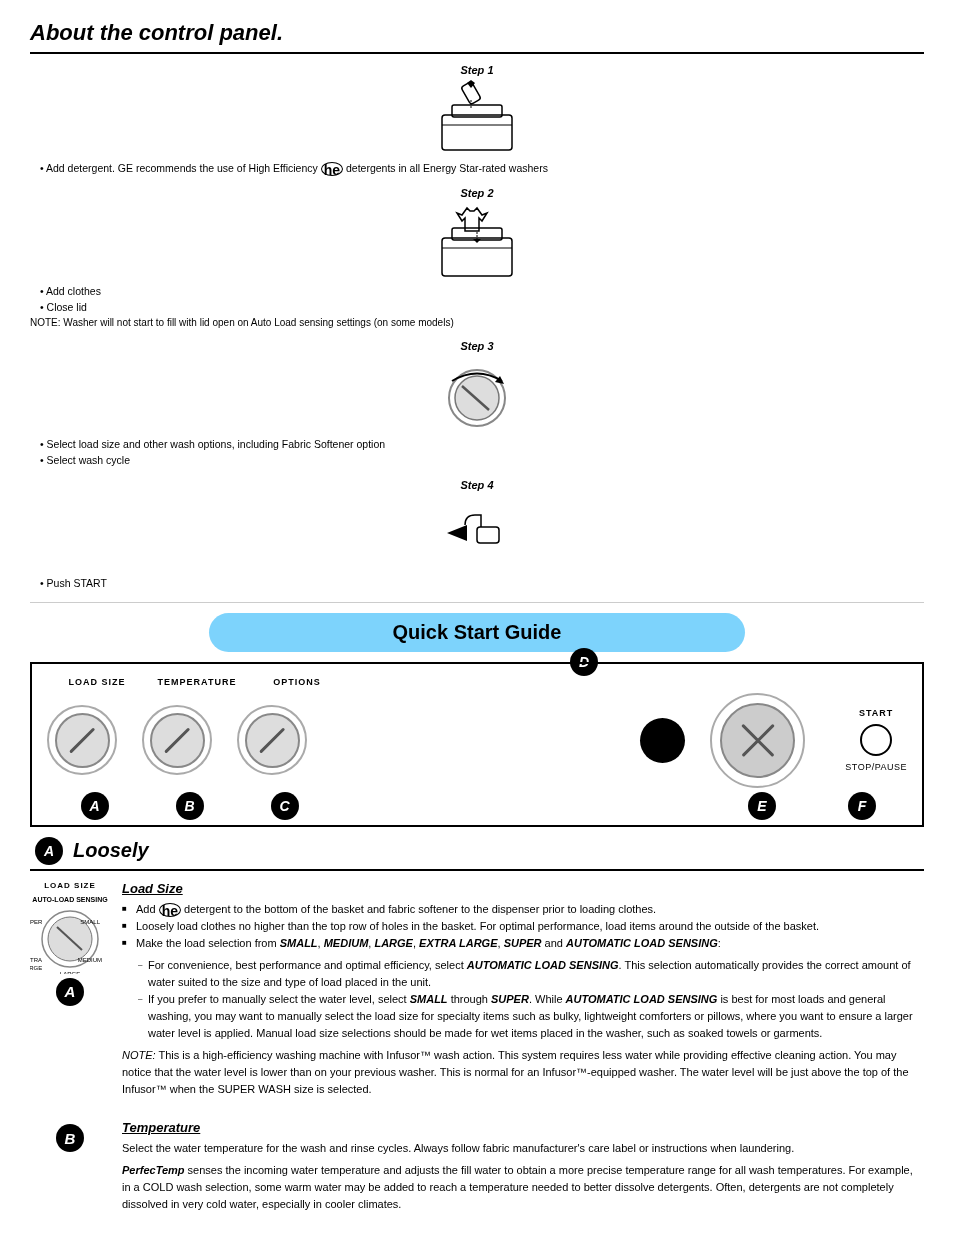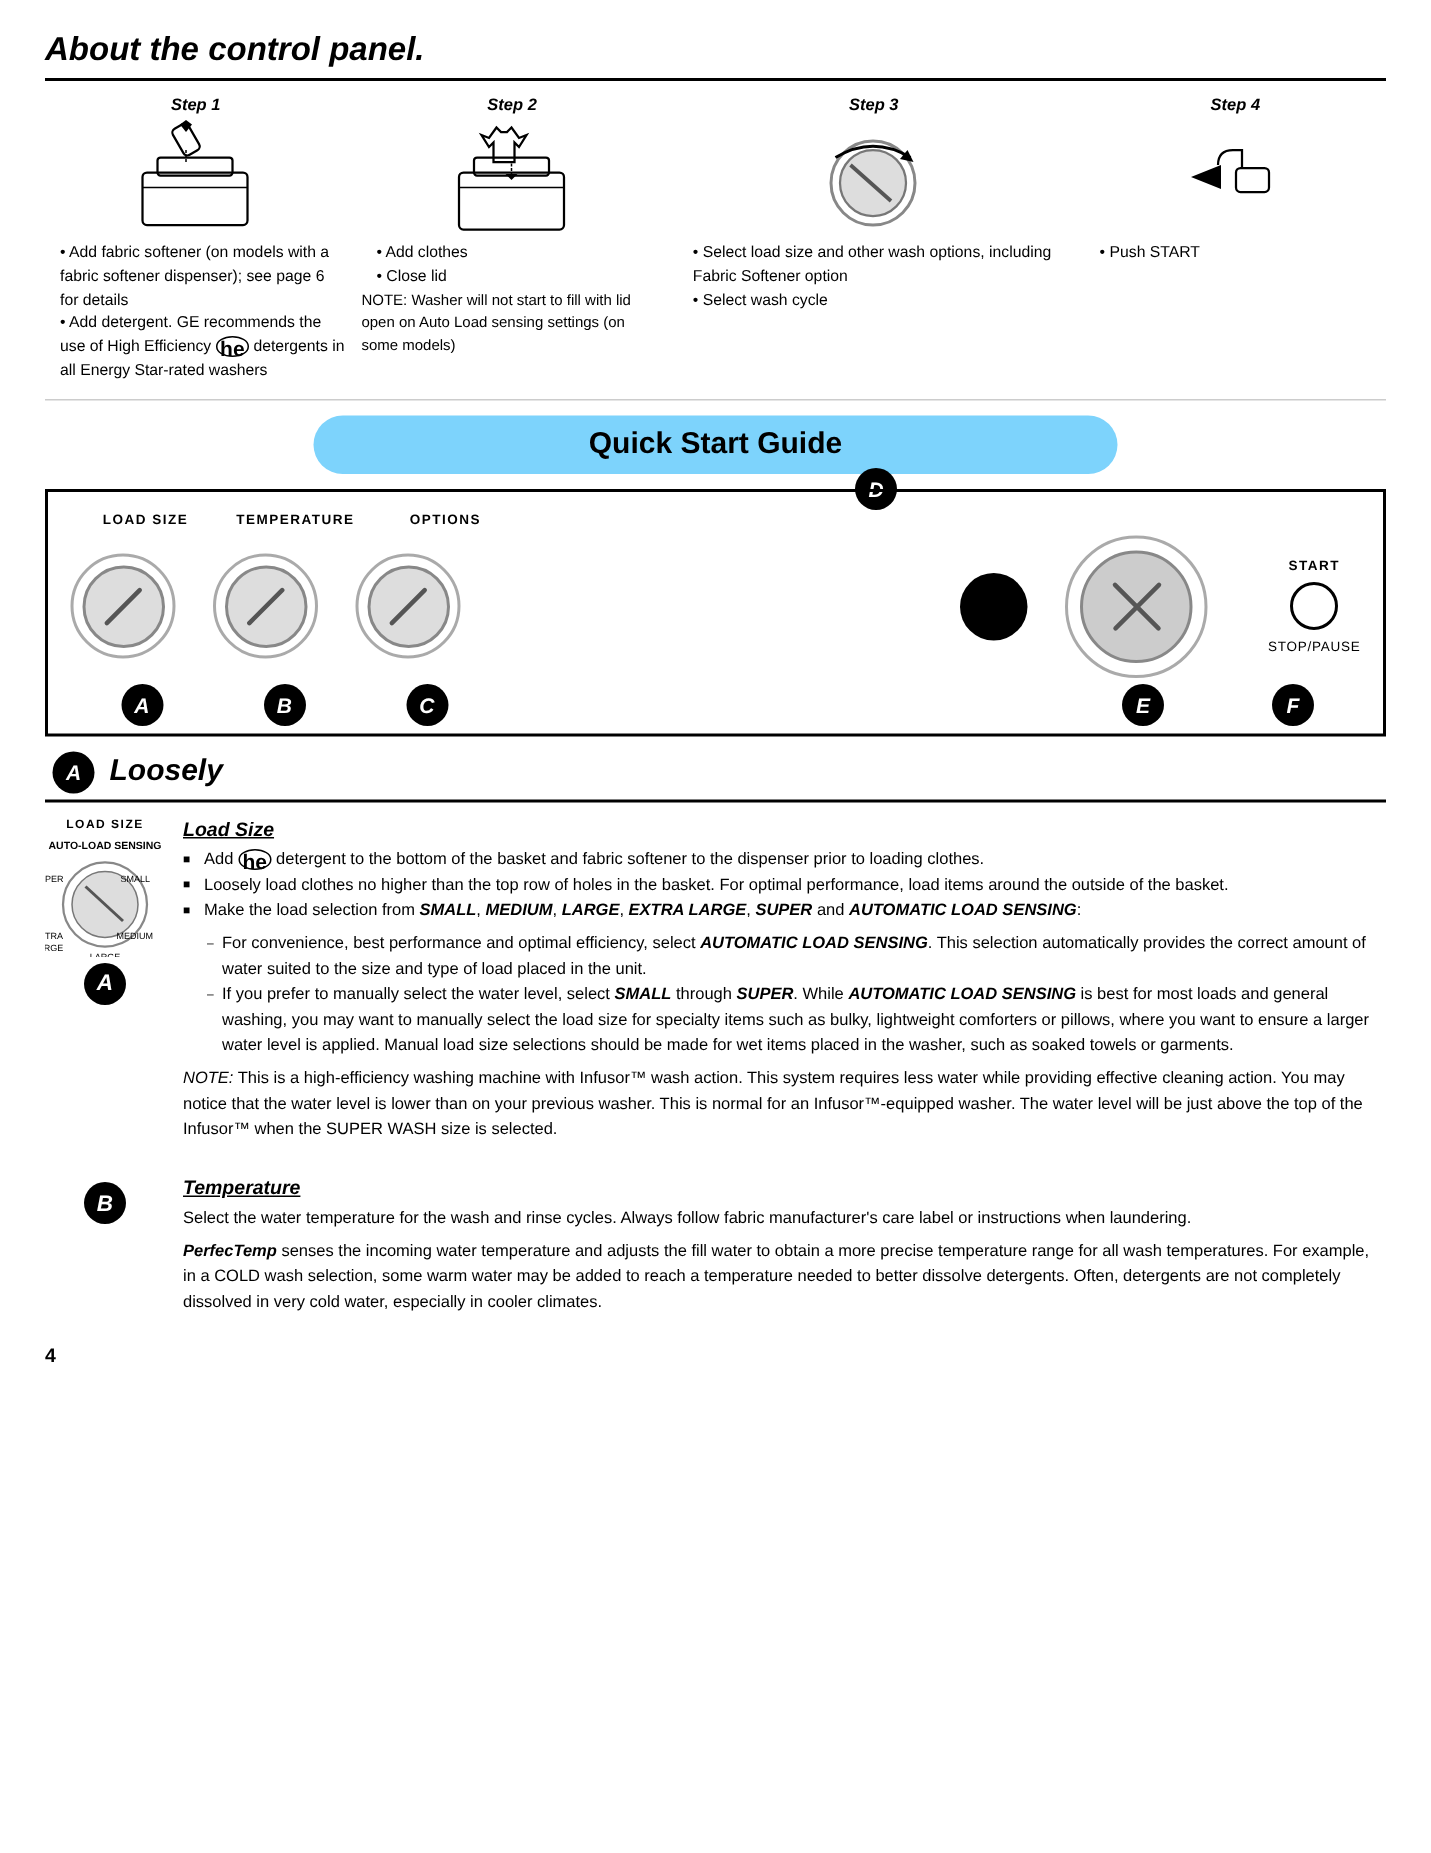--- a/index.html
+++ b/index.html
@@ -22,20 +22,21 @@
       margin-bottom: 10px;
     }
 
     
     .steps-section {
       display: flex;
       gap: 10px;
       margin-bottom: 10px;
       border-bottom: 1px solid #ccc;
       padding-bottom: 10px;
+      flex-direction: column;
     }
     .step-col {
       flex: 1;
       display: flex;
       flex-direction: column;
       align-items: flex-start;
     }
     .step-label {
       font-style: italic;
       font-size: 11px;
@@ -403,21 +404,20 @@
         <rect x="25" y="25" width="50" height="12" rx="2" fill="none" stroke="#000" stroke-width="1.5"></rect>
 
         <rect x="38" y="3" width="12" height="20" rx="3" fill="none" stroke="#000" stroke-width="1.5" transform="rotate(-30 44 13)"></rect>
         <line x1="44" y1="20" x2="44" y2="28" stroke="#000" stroke-width="1" stroke-dasharray="2,1"></line>
 
         <polygon points="40,3 44,0 48,3 44,8" fill="#000"></polygon>
       </svg>
     </div>
     <div class="step-text">
       <ul>
-        <li>Add fabric softener (on models with a fabric softener dispenser); see page 6 for details</li>
         <li>Add detergent. GE recommends the use of High Efficiency <span class="he-icon">he</span> detergents in all Energy Star-rated washers</li>
       </ul>
     </div>
   </div>
 
   <div class="step-col">
     <div class="step-label">Step 2</div>
     <div class="step-image-area">
       <svg width="100" height="75" viewBox="0 0 100 75">
 

